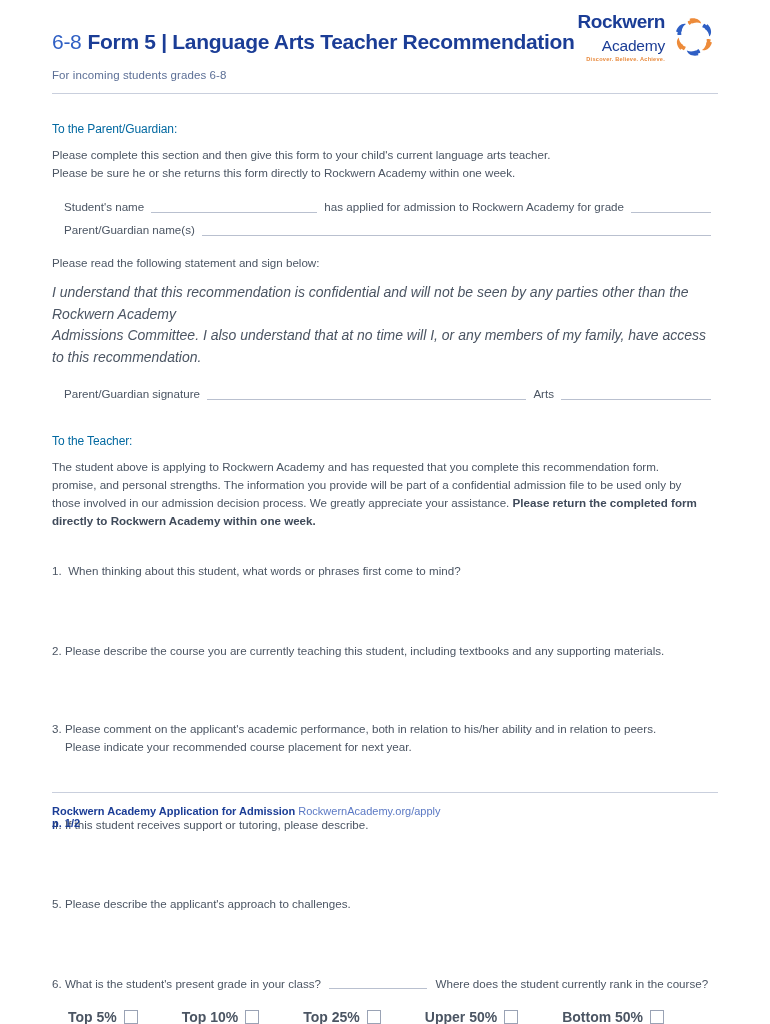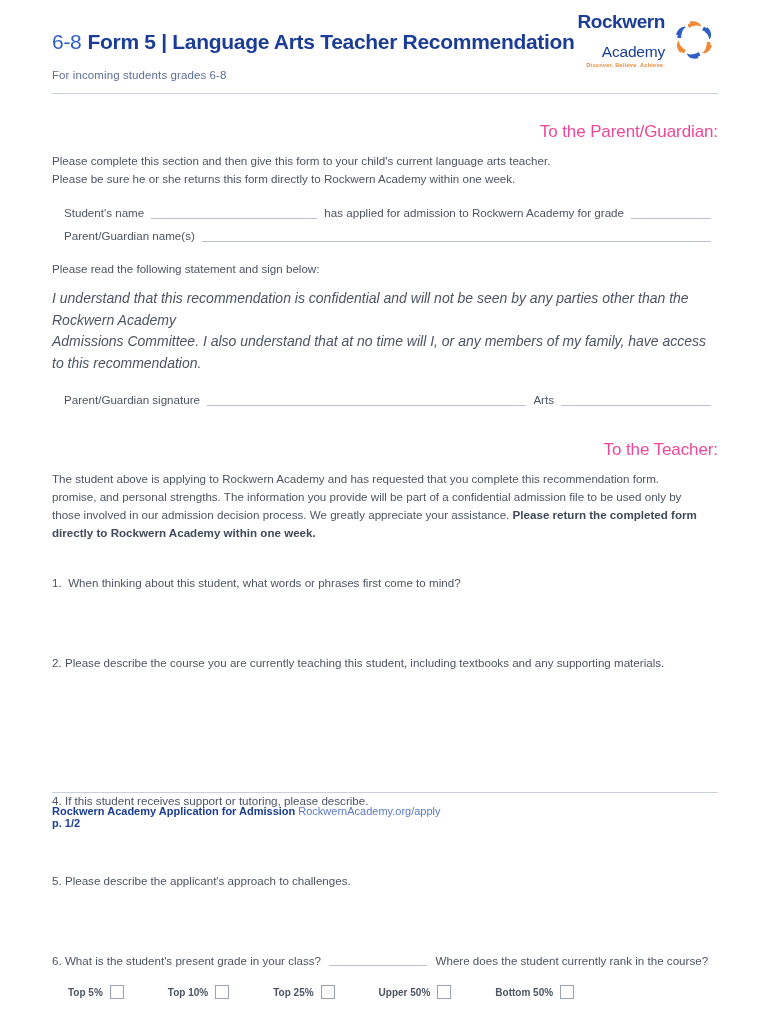--- a/index.html
+++ b/index.html
@@ -72,21 +72,21 @@
     color: #1b3d96;
     letter-spacing: -0.4px;
     display: block;
   }
   .logo-academy {
     font-size: 15.5px;
     font-weight: 400;
     color: #1b3d96;
     letter-spacing: -0.2px;
     display: block;
-    margin-top: 13px;
+    margin-top: 7px;
   }
   .logo-tag {
     font-size: 5.6px;
     font-weight: 700;
     color: #e8893c;
     letter-spacing: 0.25px;
     display: block;
     margin-top: 3px;
   }
   .logo-mark {
@@ -97,25 +97,24 @@
 
   .rule {
     border: 0;
     border-top: 1px solid #c9cfdd;
     margin: 12px 0 0 0;
     height: 0;
   }
 
   
   .section-heading {
-    font-size: 17px;
+    font-size: 12px;
     font-weight: 400;
-    color: #ec4899;
+    color: #0369a1;
     letter-spacing: -0.1px;
-    text-align: right;
   }
   .body-text {
     font-size: 11.6px;
     line-height: 1.55;
     color: #4b5563;
   }
   .body-text b { font-weight: 700; color:#3f4a5a;text-align:right; }
   .italic-text {
     font-size: 14px;
     font-style: italic;
@@ -164,21 +163,21 @@
     align-items: center;
     padding-left: 16px;
     margin-top: 16px;
     gap: 0;
   }
   .cb-item {
     display: flex;
     align-items: center;
     gap: 7px;
     margin-right: 44px;
-    font-size: 10px;
+    font-size: 14px;
     font-weight: 700;
     color: #4b5563;
   }
   .cb-box {
     width: 12px;
     height: 12px;
     border: 1px solid #9aa3b5;
     background: #fff;
     display: inline-block;
   }
@@ -327,20 +326,25 @@
     <span>When thinking about this student, what words or phrases first come to mind?</span>
   </div>
   <div style="height:62px"></div>
 
   <div class="question">
     <span>2.</span>
     <span>Please describe the course you are currently teaching this student, including textbooks and any supporting materials.</span>
   </div>
   <div style="height:60px"></div>
 
+  <div class="question">
+    <span>3.</span>
+    <span>Please comment on the applicant's academic performance, both in relation to his/her ability and in relation to peers.</span>
+    <span class="qindent">Please indicate your recommended course placement for next year.</span>
+  </div>
   <div style="height:60px"></div>
 
   <div class="question">
     <span>4.</span>
     <span>If this student receives support or tutoring, please describe.</span>
   </div>
   <div style="height:62px"></div>
 
   <div class="question">
     <span>5.</span>

